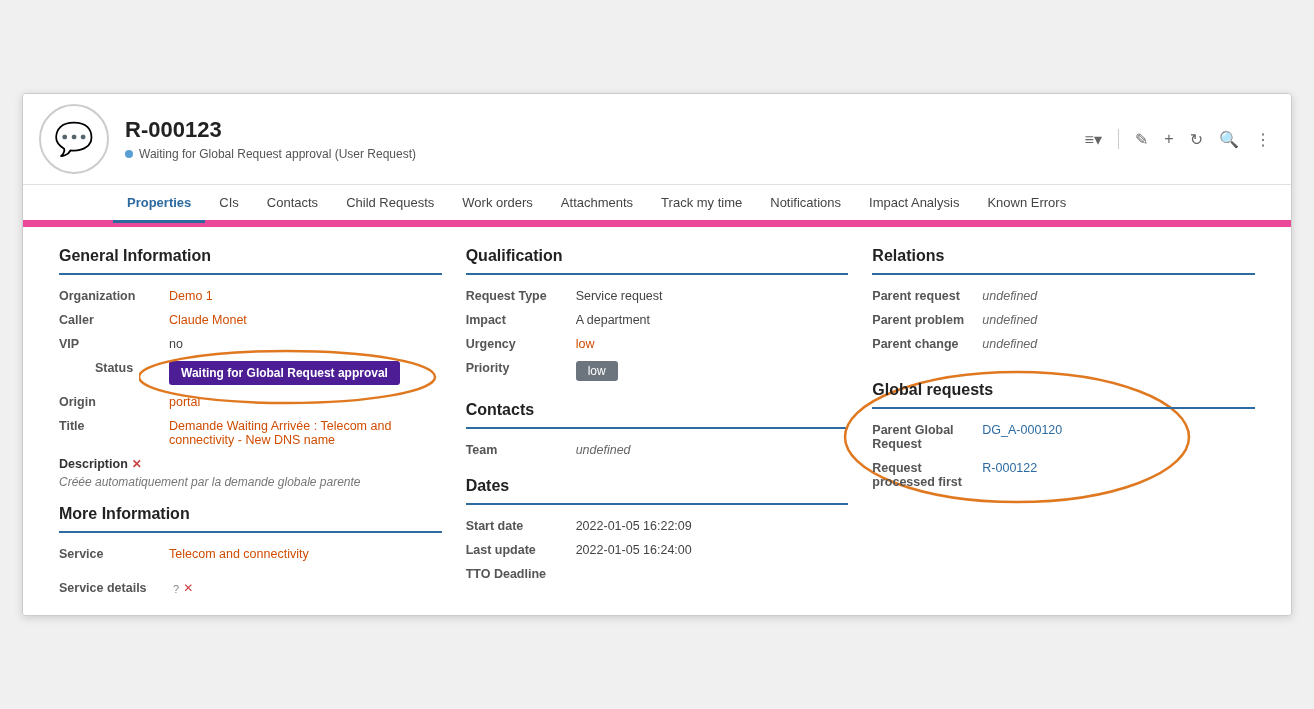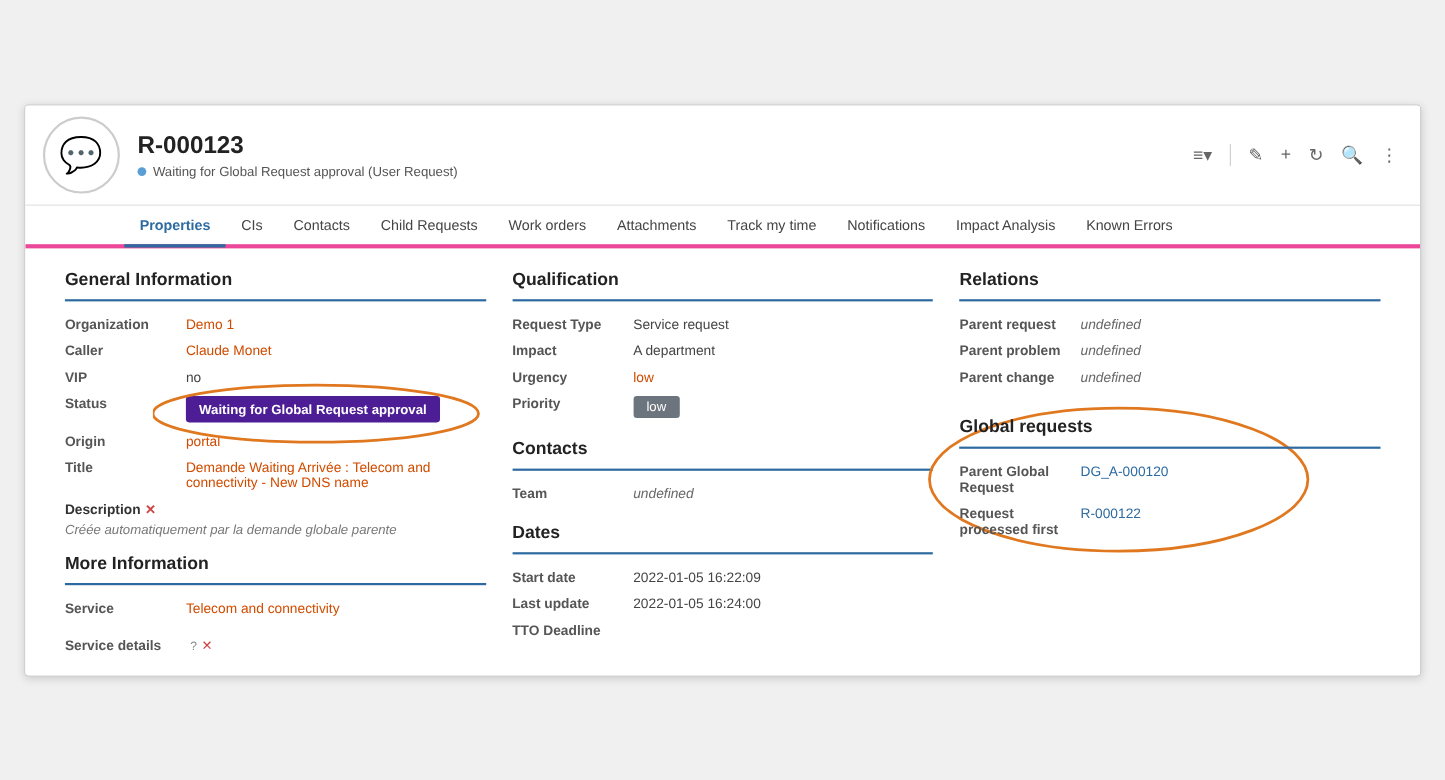--- a/index.html
+++ b/index.html
@@ -10,21 +10,21 @@
     .logo-circle { width: 70px; height: 70px; border-radius: 50%; border: 2px solid #ccc; display: flex; align-items: center; justify-content: center; background: #fff; flex-shrink: 0; }
     .logo-icon { color: #4a90d9; font-size: 32px; }
     .header-info { margin-left: 16px; flex: 1; }
     .record-id { font-size: 22px; font-weight: bold; color: #222; }
     .record-status { display: flex; align-items: center; margin-top: 4px; font-size: 12px; color: #555; }
     .status-dot { width: 8px; height: 8px; border-radius: 50%; background: #5a9fd4; margin-right: 6px; }
     .header-actions { display: flex; align-items: center; gap: 8px; color: #555; }
     .header-action-btn { cursor: pointer; font-size: 16px; color: #666; background: none; border: none; padding: 4px; }
     .header-divider { width: 1px; height: 20px; background: #ccc; margin: 0 4px; }
     
-    .nav-tabs { display: flex; align-items: center; background: #fff; border-bottom: 4px solid #ec4899; padding: 0 90px; }
+    .nav-tabs { display: flex; align-items: center; background: #fff; border-bottom: 7px solid #ec4899; padding: 0 90px; }
     .nav-tab { padding: 10px 14px; cursor: pointer; color: #444; font-size: 13px; white-space: nowrap; border-bottom: 3px solid transparent; margin-bottom: -3px; }
     .nav-tab.active { color: #2c6aa0; font-weight: bold; border-bottom: 3px solid #2c6aa0; }
     
     .main-content { display: grid; grid-template-columns: 1fr 1fr 1fr; gap: 0; padding: 20px 24px; background: #fff; }
     .section { padding: 0 12px; }
     .section-title { font-size: 16px; font-weight: bold; color: #222; margin-bottom: 8px; }
     .section-divider { border: none; border-top: 2px solid #2c6aa0; margin-bottom: 14px; }
     .field-row { display: flex; margin-bottom: 10px; align-items: flex-start; }
     .field-label { width: 110px; min-width: 110px; color: #555; font-size: 12.5px; font-weight: 600; }
     .field-value { color: #444; font-size: 12.5px; flex: 1; }
@@ -96,21 +96,21 @@
       </div>
       <div class="field-row">
         <span class="field-label">Caller</span>
         <span class="field-value link">Claude Monet</span>
       </div>
       <div class="field-row">
         <span class="field-label">VIP</span>
         <span class="field-value">no</span>
       </div>
 
-      <div class="field-row" style="position:relative;">
+      <div class="field-row" style="position:relative;text-align:center;">
         <span class="field-label">Status</span>
         <div style="position:relative; display:inline-block;">
           <span class="status-badge">Waiting for Global Request approval</span>
           
           <svg style="position:absolute;top:-12px;left:-30px;pointer-events:none;" width="310" height="58">
             <ellipse cx="148" cy="28" rx="148" ry="26" fill="none" stroke="#e07820" stroke-width="2.5"></ellipse>
           </svg>
         </div>
       </div>
       <div class="field-row">

